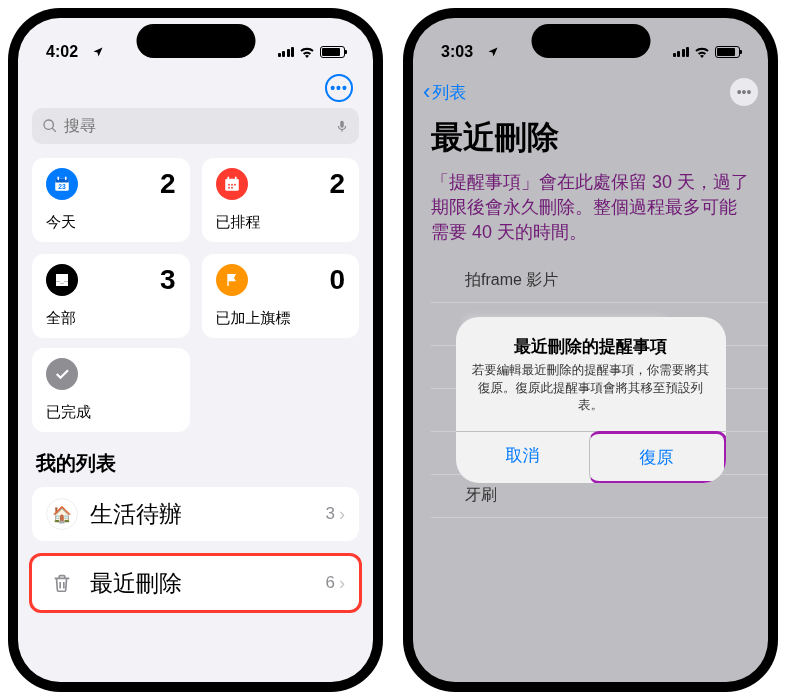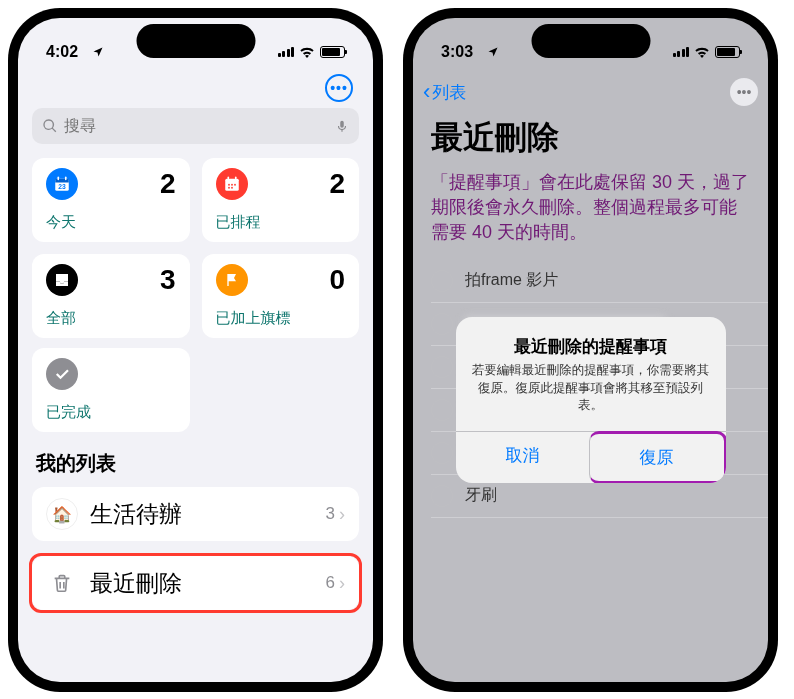--- a/index.html
+++ b/index.html
@@ -69,21 +69,21 @@
     }
     .search-icon{color:#8a8a8e;margin-right:6px;}
     .search input{flex:1;border:none;background:transparent;font-size:16px;color:#c2410c;outline:none;}
     .mic-icon{color:#8a8a8e;}
 
     .cards { display:grid; grid-template-columns:1fr 1fr; gap:12px; margin-bottom:10px;}
     .card { background:#fff;border-radius:12px;padding:10px 14px;height:84px;display:flex;flex-direction:column;justify-content:space-between;}
     .card-top{display:flex;justify-content:space-between;align-items:flex-start;}
     .card-icon{width:32px;height:32px;border-radius:50%;display:flex;align-items:center;justify-content:center;color:#fff;font-size:16px;}
     .card-count{font-size:28px;font-weight:700;}
-    .card-label{font-size:15px;color:#0f766e;font-weight:500;}
+    .card-label{font-size:15px;color:#000000;font-weight:500;}
     .ic-today{background:#007aff;} .ic-sched{background:#ff3b30;}
     .ic-all{background:#000;} .ic-flag{background:#ff9500;}
     .ic-done{background:#8e8e93;}
     .card.half{width:calc(50% - 6px);}
     .cards-single{margin-bottom:18px;}
 
     .section-title{font-size:20px;font-weight:700;padding:0 4px 10px;}
     .list{background:#fff;border-radius:12px;overflow:hidden;}
     .list-item{display:flex;align-items:center;padding:11px 14px;border-top:0.5px solid #e2e2e6;}
     .list-item:first-child{border-top:none;}
@@ -103,21 +103,21 @@
     .nav-more{width:28px;height:28px;border-radius:50%;background:#eaeaee;display:flex;align-items:center;justify-content:center;color:#7c7c80;font-size:14px;}
     .page-title{font-size:32px;font-weight:700;padding:6px 18px 10px;color:#000;}
     .info-text{font-size:18px;color:#701a75;padding:0 18px 14px;line-height:1.4;}
     .del-list{padding:0 0 0 18px;}
     .del-item{display:flex;align-items:center;padding:10px 14px 10px 0;border-bottom:0.5px solid #cfcfd3;}
     .radio{width:22px;height:22px;border:1.5px solid #bfbfc3;border-radius:50%;margin-right:12px;flex-shrink:0;}
     .del-text{font-size:16px;color:#333;}
     .blur{filter:blur(4px);background:#d0d0d4;height:14px;width:200px;border-radius:2px;}
 
     .overlay{position:absolute;inset:0;background:rgba(0,0,0,0);display:flex;align-items:center;justify-content:center;pointer-events:none;}
-    .alert{background:#f2f2f2;border-radius:16px;width:270px;overflow:hidden;pointer-events:auto;}
+    .alert{background:#f2f2f2;border-radius:23px;width:270px;overflow:hidden;pointer-events:auto;}
     .alert-body{padding:18px 16px 16px;text-align:center;}
     .alert-title{font-size:17px;font-weight:600;margin-bottom:4px;}
     .alert-msg{font-size:12.5px;color:#333;line-height:1.4;}
     .alert-btns{display:flex;border-top:0.5px solid #c0c0c4;}
     .alert-btn{flex:1;padding:12px 0;text-align:center;font-size:17px;color:#007aff;}
     .alert-btn + .alert-btn{border-left:0.5px solid #c0c0c4;}
     .btn-highlight{border:3px solid #a21caf;border-radius:10px;margin:-1px;}
 
     .dim-layer{position:absolute;inset:0;background:rgba(0,0,0,0.12);}
   </style>

